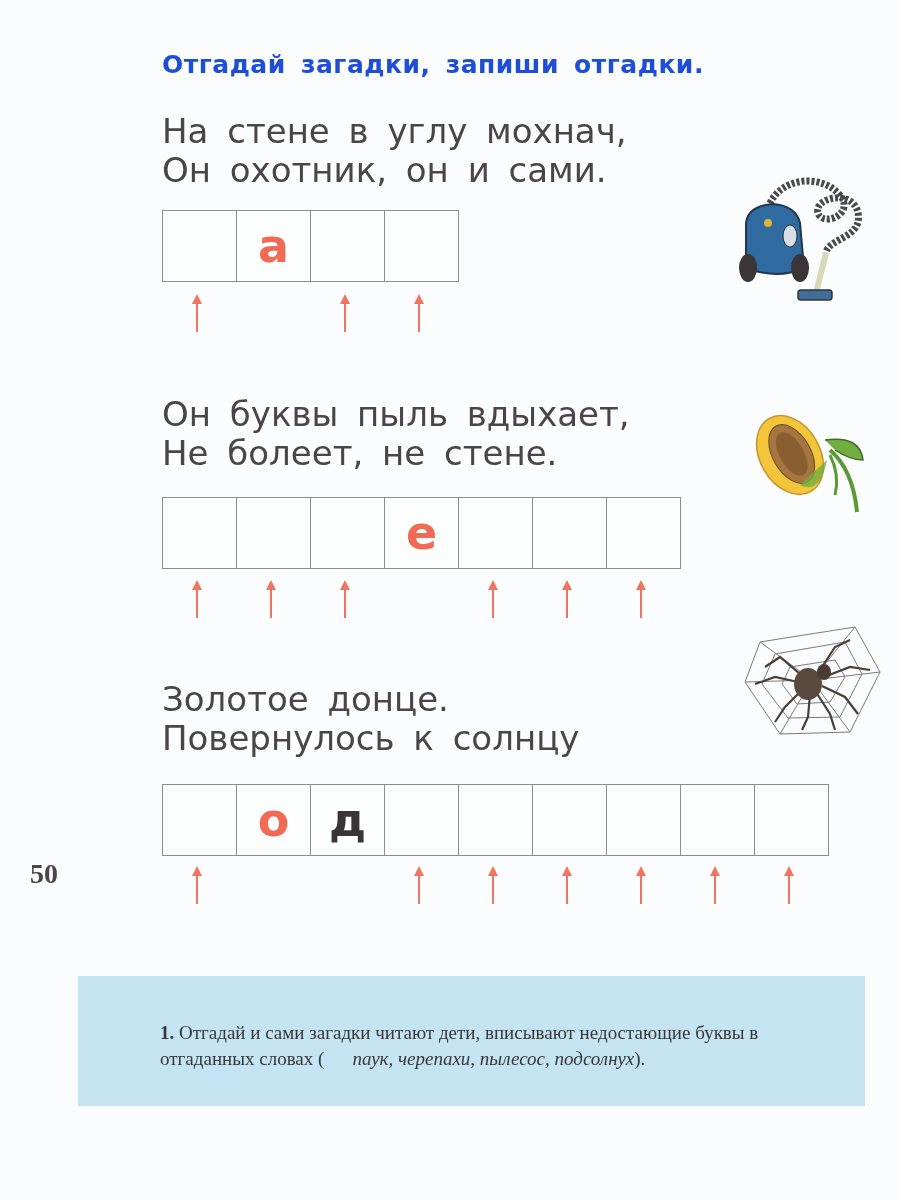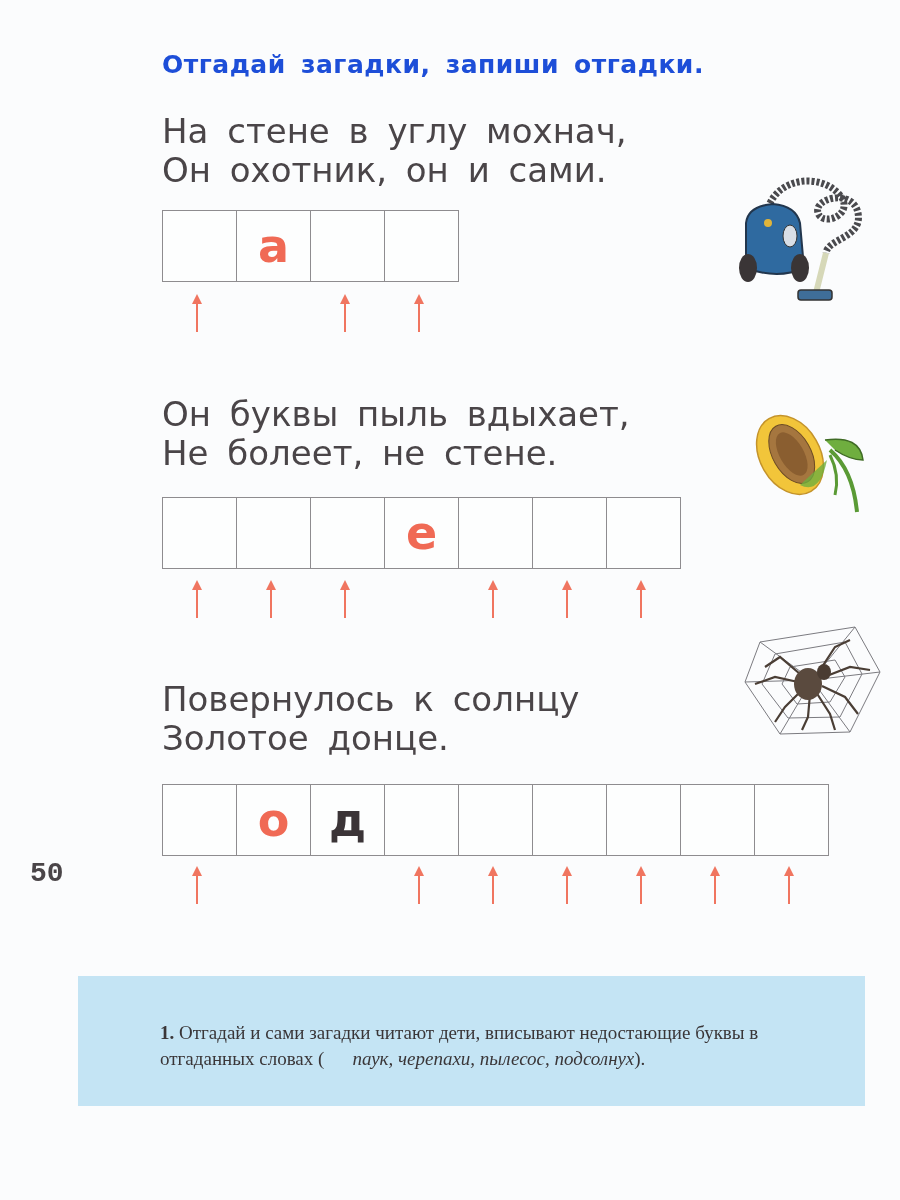--- a/index.html
+++ b/index.html
@@ -38,21 +38,21 @@
       position: absolute; left: 34px; top: 0; width: 2px; height: 36px;
       background: #f07560;
     }
     .arrow::before {
       content: ""; position: absolute; left: -4px; top: -2px;
       border-left: 5px solid transparent; border-right: 5px solid transparent;
       border-bottom: 10px solid #f07560;
     }
     .page-number {
       position: absolute; left: 30px; top: 858px;
-      font-family: Liberation Mono, monospace; font-weight: bold; font-size: 28px;
+      font-family: Liberation Serif, serif; font-weight: bold; font-size: 28px;
       color: #4a4548;
     }
     .note-box {
       position: absolute; left: 78px; top: 976px; width: 787px; height: 130px;
       background: #c4e4f4;
     }
     .note-text {
       position: absolute; left: 160px; top: 1020px; width: 680px;
       font-family: "Liberation Serif", serif; font-size: 19px; line-height: 26px;
       color: #3a3638;
@@ -118,22 +118,22 @@
     </div>
     <div class="arrow-slot">
       <div class="arrow"></div>
     </div>
     <div class="arrow-slot">
       <div class="arrow"></div>
     </div>
   </div>
 
 <div class="riddle" style="top:680px;">
+  <div>Золотое донце.</div>
   <div>Повернулось к солнцу</div>
-  <div>Золотое донце.</div>
 </div>
 <div class="grid" id="grid2" style="top:784px;">
     <div class="cell"></div>
     <div class="cell red">о</div>
     <div class="cell dark">д</div>
     <div class="cell"></div>
     <div class="cell"></div>
     <div class="cell"></div>
     <div class="cell"></div>
     <div class="cell"></div>

